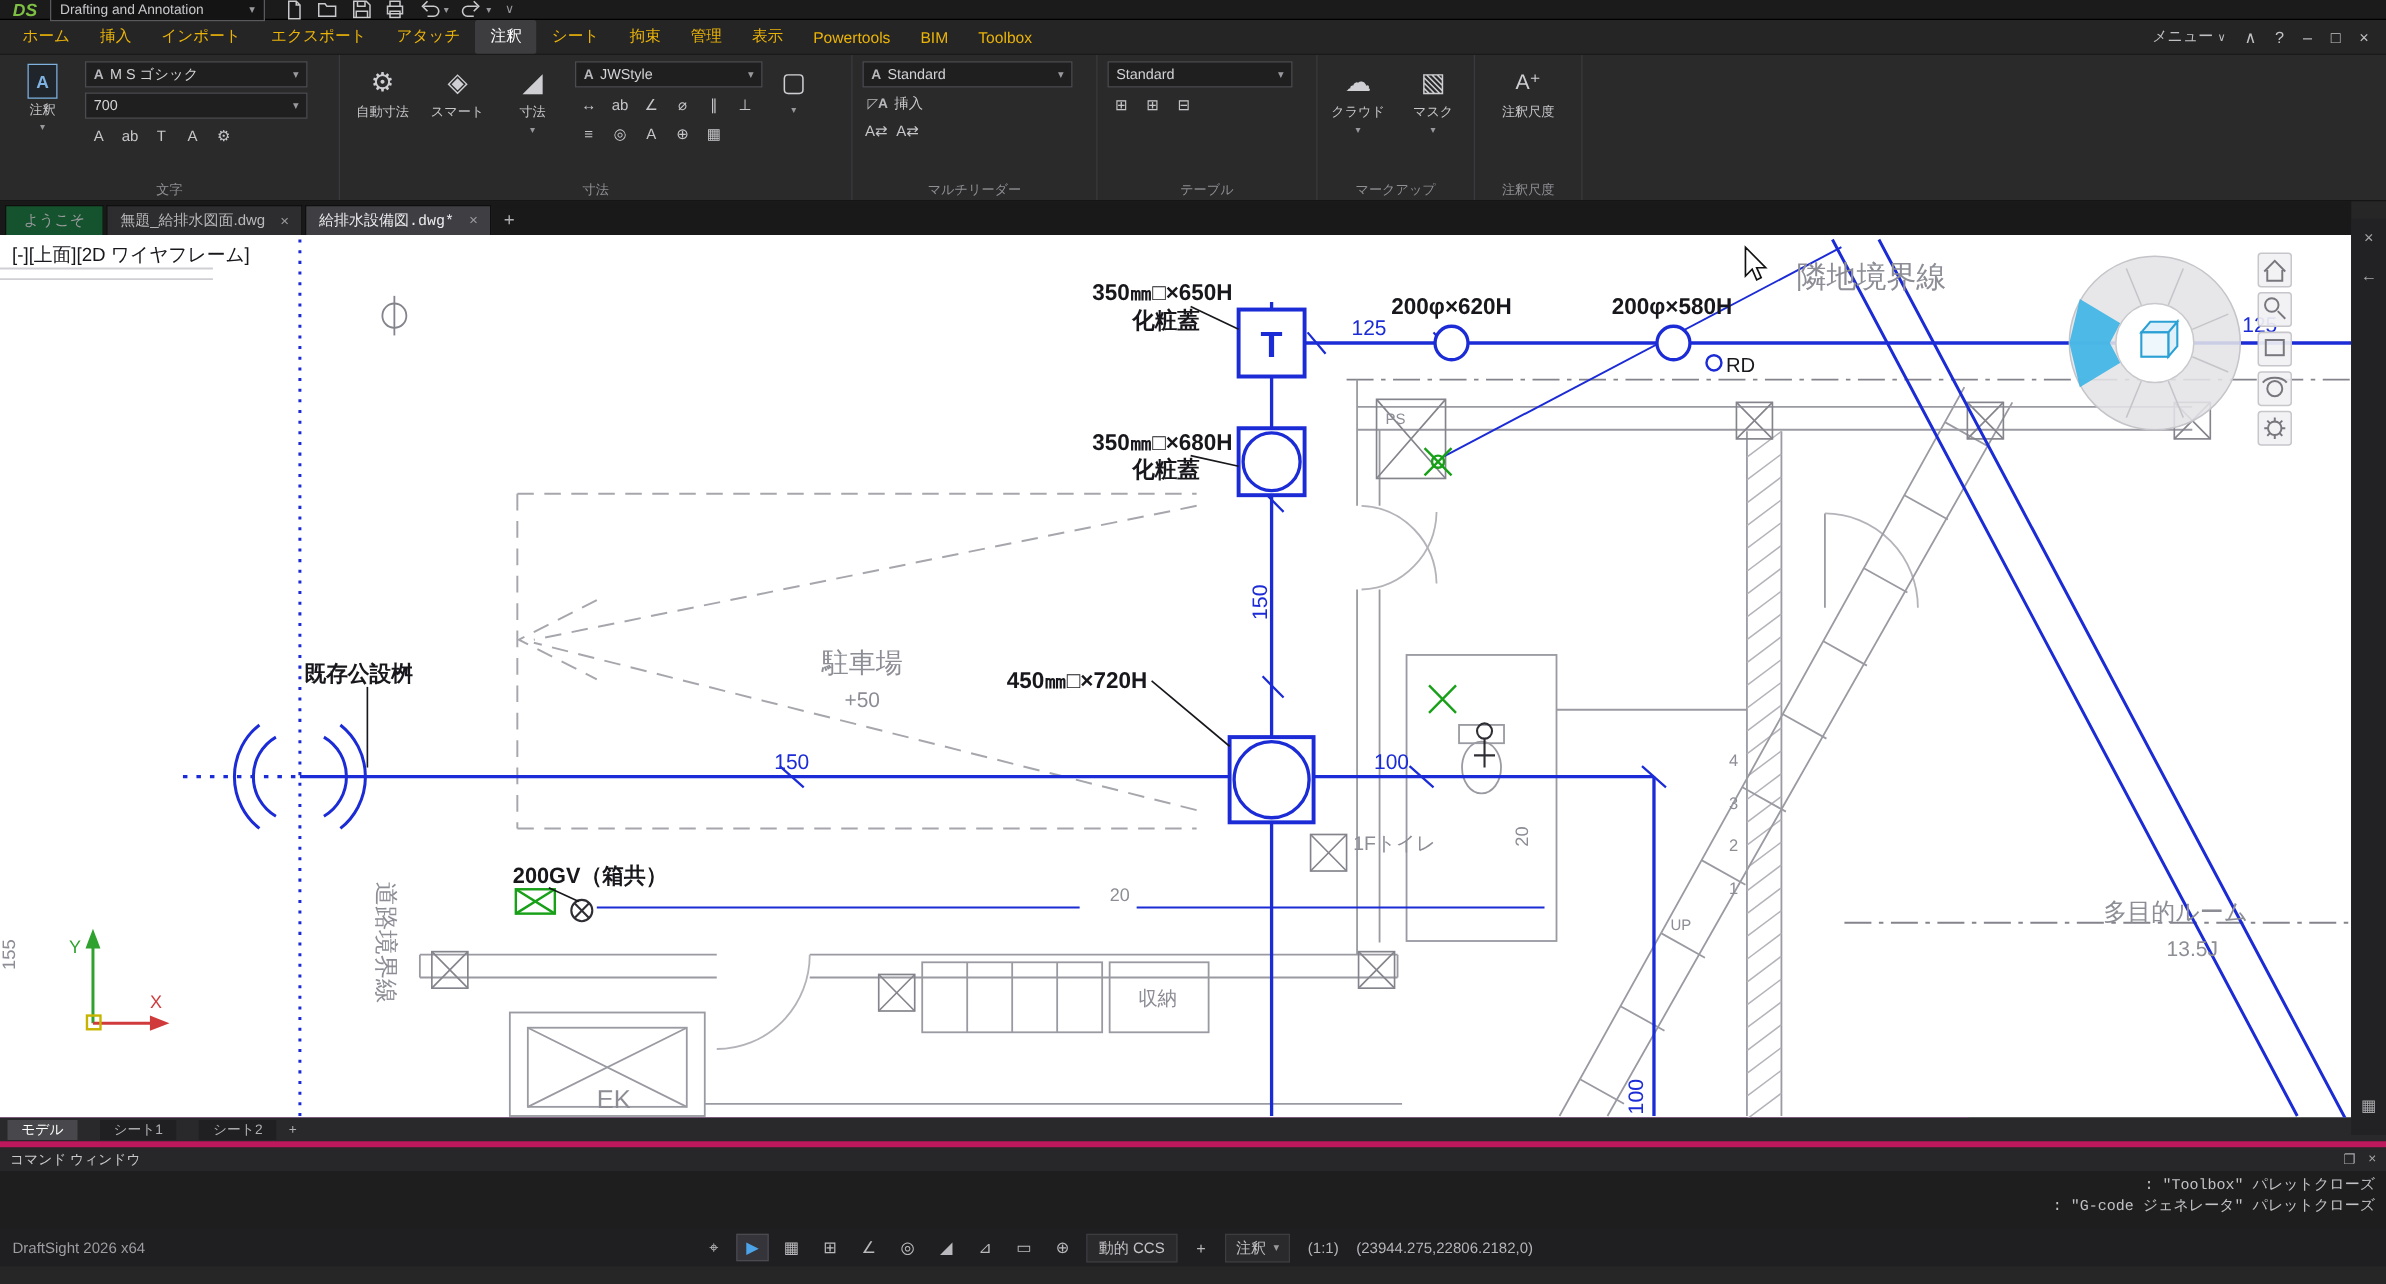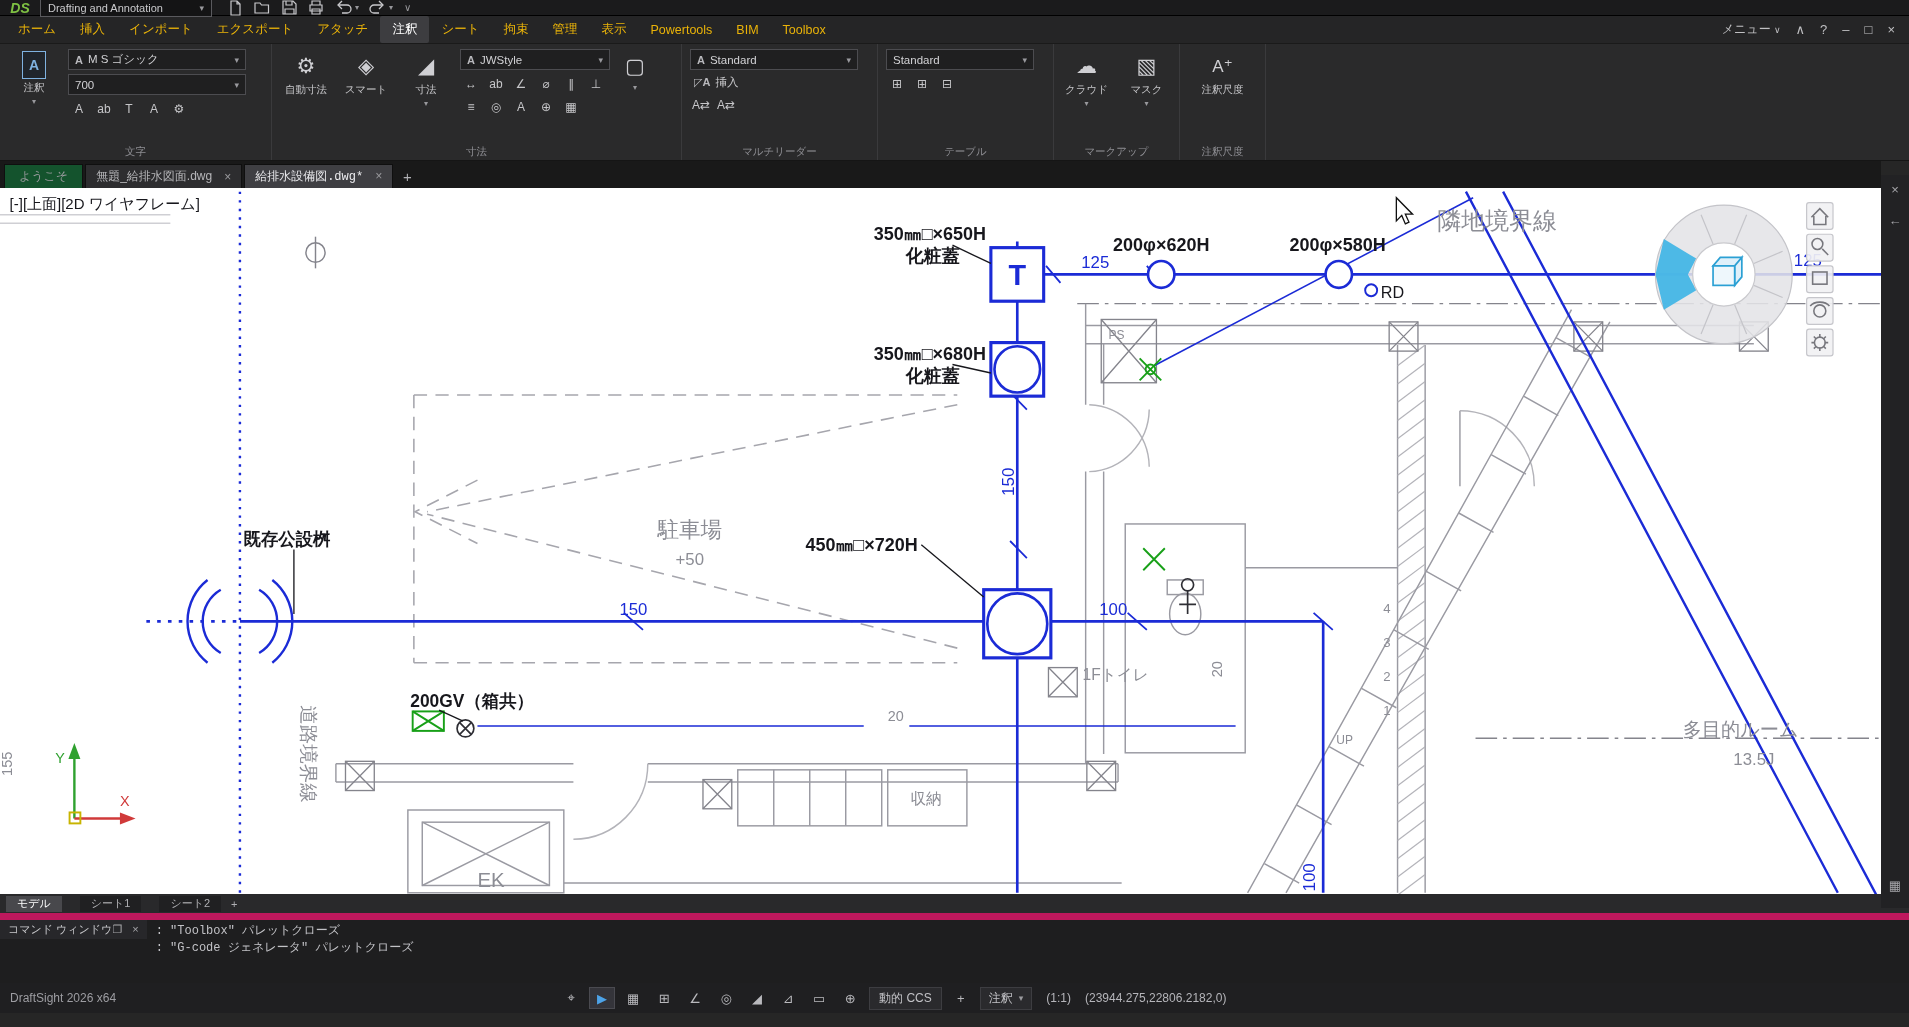--- a/index.html
+++ b/index.html
@@ -53,21 +53,21 @@
   .strip-icon{color:#a6a6aa;font-size:13px;width:20px;height:18px;display:grid;place-items:center;}
   .strip-bottom{margin-top:auto;margin-bottom:14px;}
 
   
   .sheettabs{height:19px;background:#29292b;display:flex;align-items:center;padding-left:6px;gap:2px;font-size:11px;flex:none;}
   .sheet-tab{padding:0 11px;color:#b0b0b4;background:#202022;height:16px;display:flex;align-items:center;}
   .sheet-tab.active{background:#48484c;color:#ffffff;}
   .sheet-plus{color:#b0b0b4;padding:0 8px;}
 
   
-  .cmdwin{height:70px;background:#1e1e1f;border-top:7px solid #be185d;display:flex;flex:none;}
+  .cmdwin{height:70px;background:#1e1e1f;border-top:5px solid #be185d;display:flex;flex-direction:column;flex:none;text-align:right;}
   .cmdhead{height:19px;display:flex;align-items:center;padding:0 8px;font-size:11px;color:#c9c9cc;background:#27272a;}
   .cmdhead .hicons{margin-left:auto;display:flex;gap:10px;color:#a6a6aa;font-size:11px;}
   .cmdbody{flex:1;padding:3px 9px;font-family:"Liberation Mono","DejaVu Sans Mono",monospace;font-size:12px;color:#c2c2c6;line-height:17px;}
 
   
   .statusbar{height:30px;background:#1f1f21;display:flex;align-items:center;padding:0 10px;font-size:12px;color:#a8a8ad;gap:6px;flex:none;}
   .sb-left{white-space:nowrap;color:#9d9da2;}
   .sb-gap{flex:0 0 430px;}
   .sbicon{width:26px;height:22px;display:grid;place-items:center;font-size:13px;color:#b9b9bd;}
   .sbicon.active{background:#34343a;color:#4da3e8;border:1px solid #4a4a50;}

